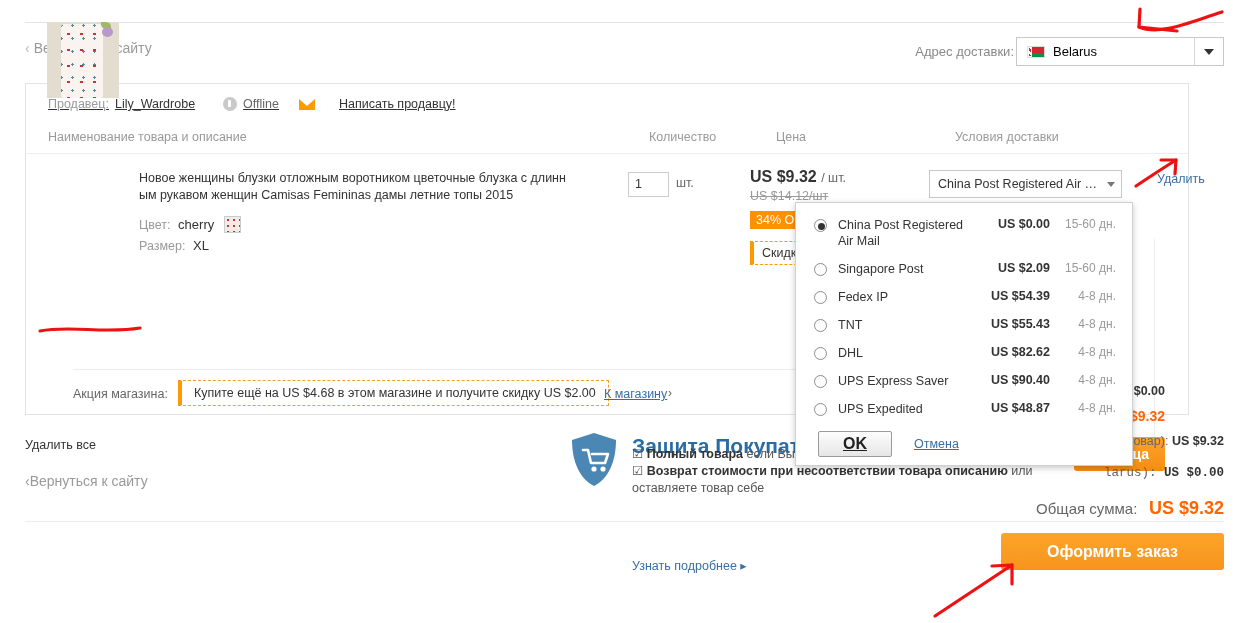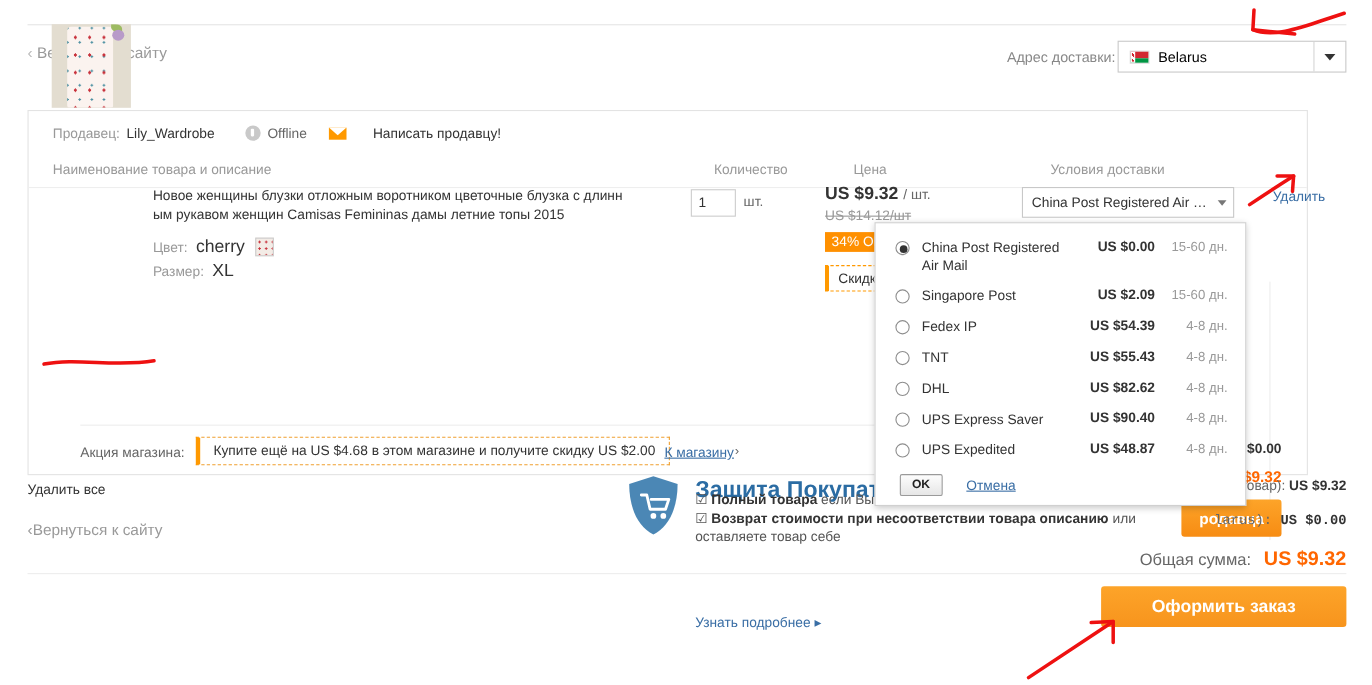--- a/index.html
+++ b/index.html
@@ -32,21 +32,21 @@
   .flag-by .r2 { position:absolute; left:0; bottom:0; width:100%; height:38%; background:#009543; }
   .flag-by .orn { position:absolute; left:0; top:0; width:22%; height:100%; background:#fff; }
   .flag-by .orn:after { content:''; position:absolute; left:1px; top:1px; right:1px; bottom:1px;
     background:repeating-linear-gradient(45deg,#d22730 0 2px,#fff 2px 4px); }
   .ship-addr-select .country { font-size:13px; color:#000000; }
   .ship-addr-select .arrowbox { width:29px; height:100%; border-left:1px solid #d6d6d6;
     display:flex; align-items:center; justify-content:center; }
   .caret-down { width:0;height:0;border-left:5px solid transparent;border-right:5px solid transparent;border-top:6px solid #333; }
 
   
-  .card { position:absolute; left:25px; top:100px; width:1164px; height:332px; border:1px solid #e3e3e3; background:#fff; }
+  .card { position:absolute; left:25px; top:83px; width:1164px; height:332px; border:1px solid #e3e3e3; background:#fff;text-decoration:underline; }
 
   .seller-row { height:40px; display:flex; align-items:center; padding-left:22px; gap:0; }
   .seller-lbl { color:#999; font-size:12.5px; }
   .seller-name { color:#333; font-size:12.5px; margin-left:6px; }
   .offline-wrap { display:flex; align-items:center; gap:6px; margin-left:28px; }
   .offline-ico { width:14px;height:14px;border-radius:50%;background:#c9c9c9; position:relative; }
   .offline-ico:after{content:'';position:absolute;left:5px;top:3px;width:3px;height:7px;background:#fff;border-radius:1px;}
   .offline-txt { color:#666; font-size:12.5px; }
   .msg-wrap { display:flex; align-items:center; gap:24px; margin-left:20px; cursor:pointer; }
   .env { width:16px;height:11px;background:#f90; position:relative; display:inline-block; }
@@ -65,21 +65,21 @@
   .thumb { position:absolute; left:47px; top:22px; width:72px; height:76px; background:#e3ddd0; overflow:hidden; }
   .thumb .cloth { position:absolute; left:14px; top:2px; width:42px; height:74px; background:#fbf3ef; border-radius:4px 4px 2px 2px;
      background-image:radial-gradient(#c8323c 1.1px, transparent 1.2px), radial-gradient(#4a8ea0 1px, transparent 1.1px);
      background-size:13px 16px, 11px 13px; background-position:1px 2px, 6px 8px; }
   .thumb .bow { position:absolute; right:6px; top:5px; width:11px; height:10px; background:#b89ac9; border-radius:50%; }
   .thumb .leaf { position:absolute; right:8px; top:0px; width:10px; height:7px; background:#9dbb62; border-radius:0 60% 0 60%; }
 
   .pname { position:absolute; left:139px; top:170px; width:432px; color:#333; font-size:12.5px; line-height:17px; }
   .pattr { position:absolute; left:139px; }
   .pattr .k { color:#999; font-size:12.5px; }
-  .pattr .v { color:#333; font-size:16px; margin-left:4px; }
+  .pattr .v { color:#333; font-size:13px; margin-left:4px; }
   .swatch { display:inline-block; width:17px;height:17px; border:1px solid #ccc; vertical-align:-4px; margin-left:6px;
     background:#f3ece6; background-image:radial-gradient(#c8323c 1px,transparent 1.1px); background-size:6px 6px; }
 
   .qtybox { position:absolute; left:628px; top:172px; width:41px; height:25px; border:1px solid #ccc; background:#fff;
     font-size:12.5px; color:#333; padding:0 0 0 6px; line-height:23px; }
   .qtyunit { position:absolute; left:676px; top:176px; color:#666; font-size:12.5px; }
 
   .price-main { position:absolute; left:750px; top:168px; font-size:16px; color:#333; font-weight:bold; white-space:nowrap; }
   .price-main .per { font-weight:normal; font-size:12.5px; color:#666; }
   .price-old { position:absolute; left:750px; top:189px; font-size:12.5px; color:#999; text-decoration:line-through; }
@@ -139,22 +139,22 @@
   
   .dd { position:absolute; left:795px; top:202px; width:338px; background:#fff;
      border:1px solid #d0d0d0; box-shadow:0 2px 6px rgba(0,0,0,.22); z-index:50; padding:8px 0 6px 0; }
   .dd-item { position:relative; display:flex; align-items:flex-start; padding:6px 16px 6px 18px; cursor:pointer; }
   .dd-radio { width:13px;height:13px;border-radius:50%;border:1px solid #8d8d8d;background:#fff;flex:none;margin-top:2px; position:relative; }
   .dd-radio.on:after{content:'';position:absolute;left:3px;top:3px;width:7px;height:7px;border-radius:50%;background:#333;}
   .dd-name { flex:1; margin-left:11px; color:#333; font-size:12.5px; line-height:16px; padding-right:6px; }
   .dd-price { width:68px; text-align:right; color:#333; font-size:12.5px; font-weight:bold; flex:none; }
   .dd-days { width:66px; text-align:right; color:#999; font-size:12px; flex:none; }
   .dd-actions { display:flex; align-items:center; gap:22px; padding:8px 0 2px 22px; }
-  .dd-ok { border:1px solid #9a9a9a; background:linear-gradient(#fdfdfd,#e6e6e6); padding:3px 10px;
-     font-size:11px; font-weight:bold; color:#222; cursor:pointer; border-radius:2px; }
+  .dd-ok { border:1px solid #9a9a9a; background:linear-gradient(#fdfdfd,#e6e6e6); padding:3px 24px;
+     font-size:16px; font-weight:bold; color:#222; cursor:pointer; border-radius:2px;text-decoration:underline; }
   .dd-cancel { color:#3a6ea5; font-size:12.5px; text-decoration:underline; cursor:pointer; }
 
   
   .annot { position:absolute; left:0; top:0; width:1247px; height:623px; pointer-events:none; z-index:90; }
 </style>
 </head>
 <body>
 
 <div class="page">
 

